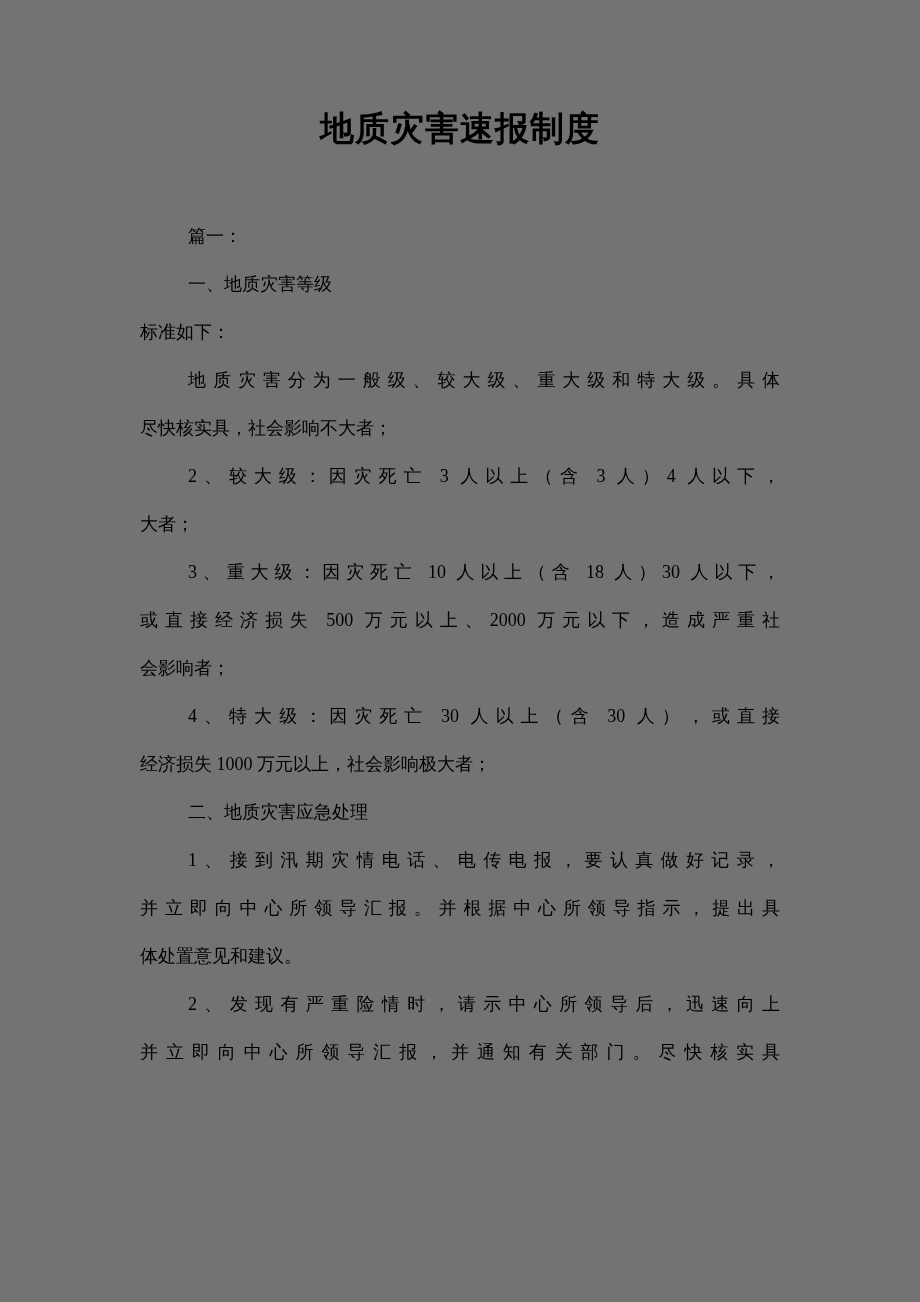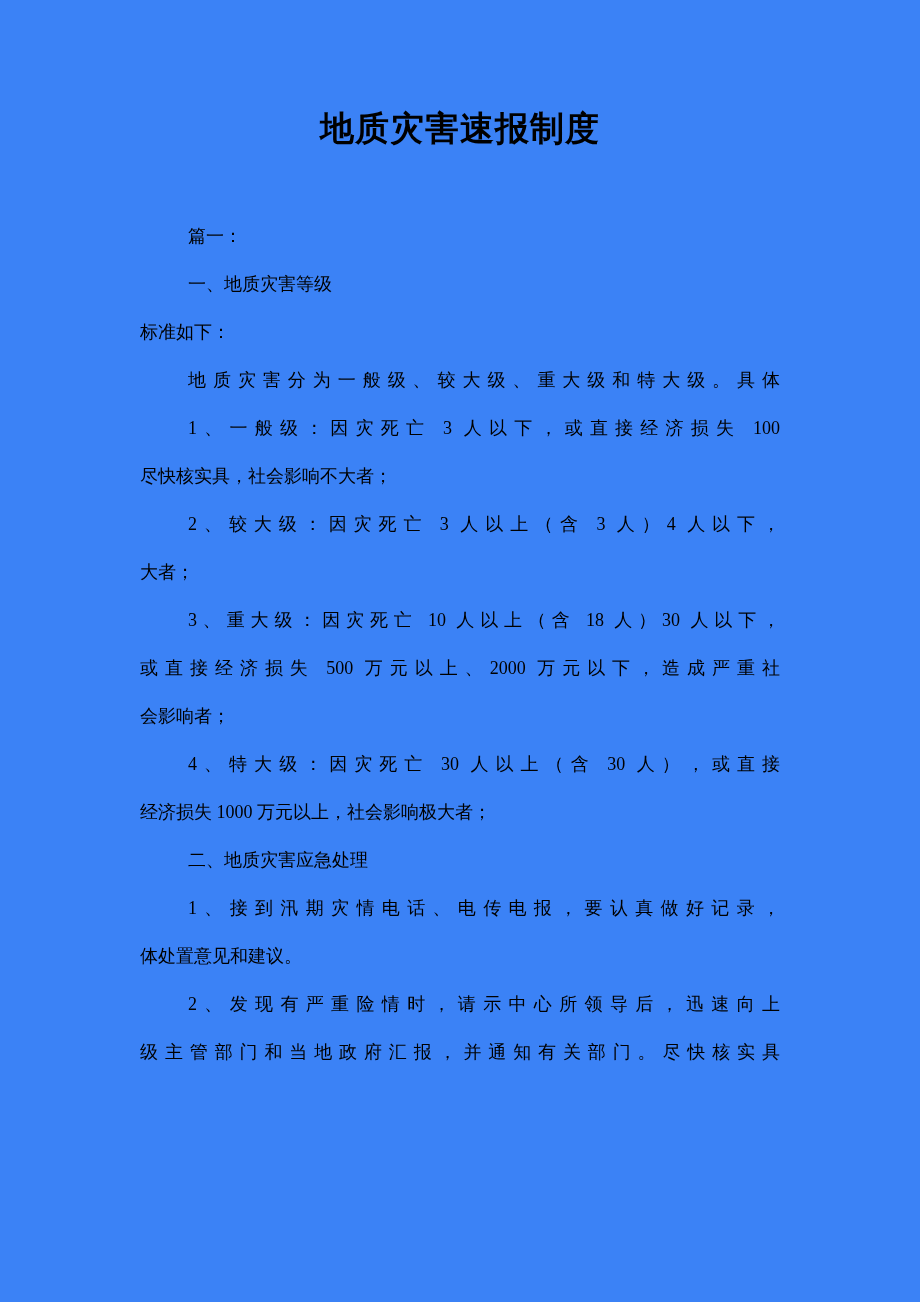--- a/index.html
+++ b/index.html
@@ -11,21 +11,21 @@
     height: 1302px;
     position: relative;
     background: #ffffff;
     color: #000000;
     font-family: "Liberation Serif", "DejaVu Serif", serif;
     overflow: hidden;
   }
   .page {
     position: absolute;
     inset: 0;
-    background: #3b82f6;
+    background: #737373;
   }
   .doc-title {
     position: absolute;
     top: 104px;
     left: 0;
     width: 920px;
     margin: 0;
     text-align: center;
     font-family: "Liberation Sans", "DejaVu Sans", sans-serif;
     font-weight: bold;
@@ -61,28 +61,28 @@
 </head>
 <body>
 
 <div class="page">
   <h1 class="doc-title">地质灾害速报制度</h1>
   <div class="doc-body" id="doc-body">
       <div class="line indent">篇一：</div>
       <div class="line indent">一、地质灾害等级</div>
       <div class="line">标准如下：</div>
       <div class="line indent stretch">地质灾害分为一般级、较大级、重大级和特大级。具体</div>
-      <div class="line indent stretch">1、一般级：因灾死亡 3 人以下，或直接经济损失 100</div>
       <div class="line">尽快核实具，社会影响不大者；</div>
       <div class="line indent stretch">2、较大级：因灾死亡 3 人以上（含 3 人）4 人以下，</div>
       <div class="line">大者；</div>
       <div class="line indent stretch">3、重大级：因灾死亡 10 人以上（含 18 人）30 人以下，</div>
       <div class="line stretch">或直接经济损失 500 万元以上、2000 万元以下，造成严重社</div>
       <div class="line">会影响者；</div>
       <div class="line indent stretch">4、特大级：因灾死亡 30 人以上（含 30 人），或直接</div>
       <div class="line">经济损失 1000 万元以上，社会影响极大者；</div>
       <div class="line indent">二、地质灾害应急处理</div>
       <div class="line indent stretch">1、接到汛期灾情电话、电传电报，要认真做好记录，</div>
+      <div class="line stretch">并立即向中心所领导汇报。并根据中心所领导指示，提出具</div>
       <div class="line">体处置意见和建议。</div>
       <div class="line indent stretch">2、发现有严重险情时，请示中心所领导后，迅速向上</div>
-      <div class="line stretch">级主管部门和当地政府汇报，并通知有关部门。尽快核实具</div>
+      <div class="line stretch">并立即向中心所领导汇报，并通知有关部门。尽快核实具</div>
     </div>
 </div>
 
 </body></html>

